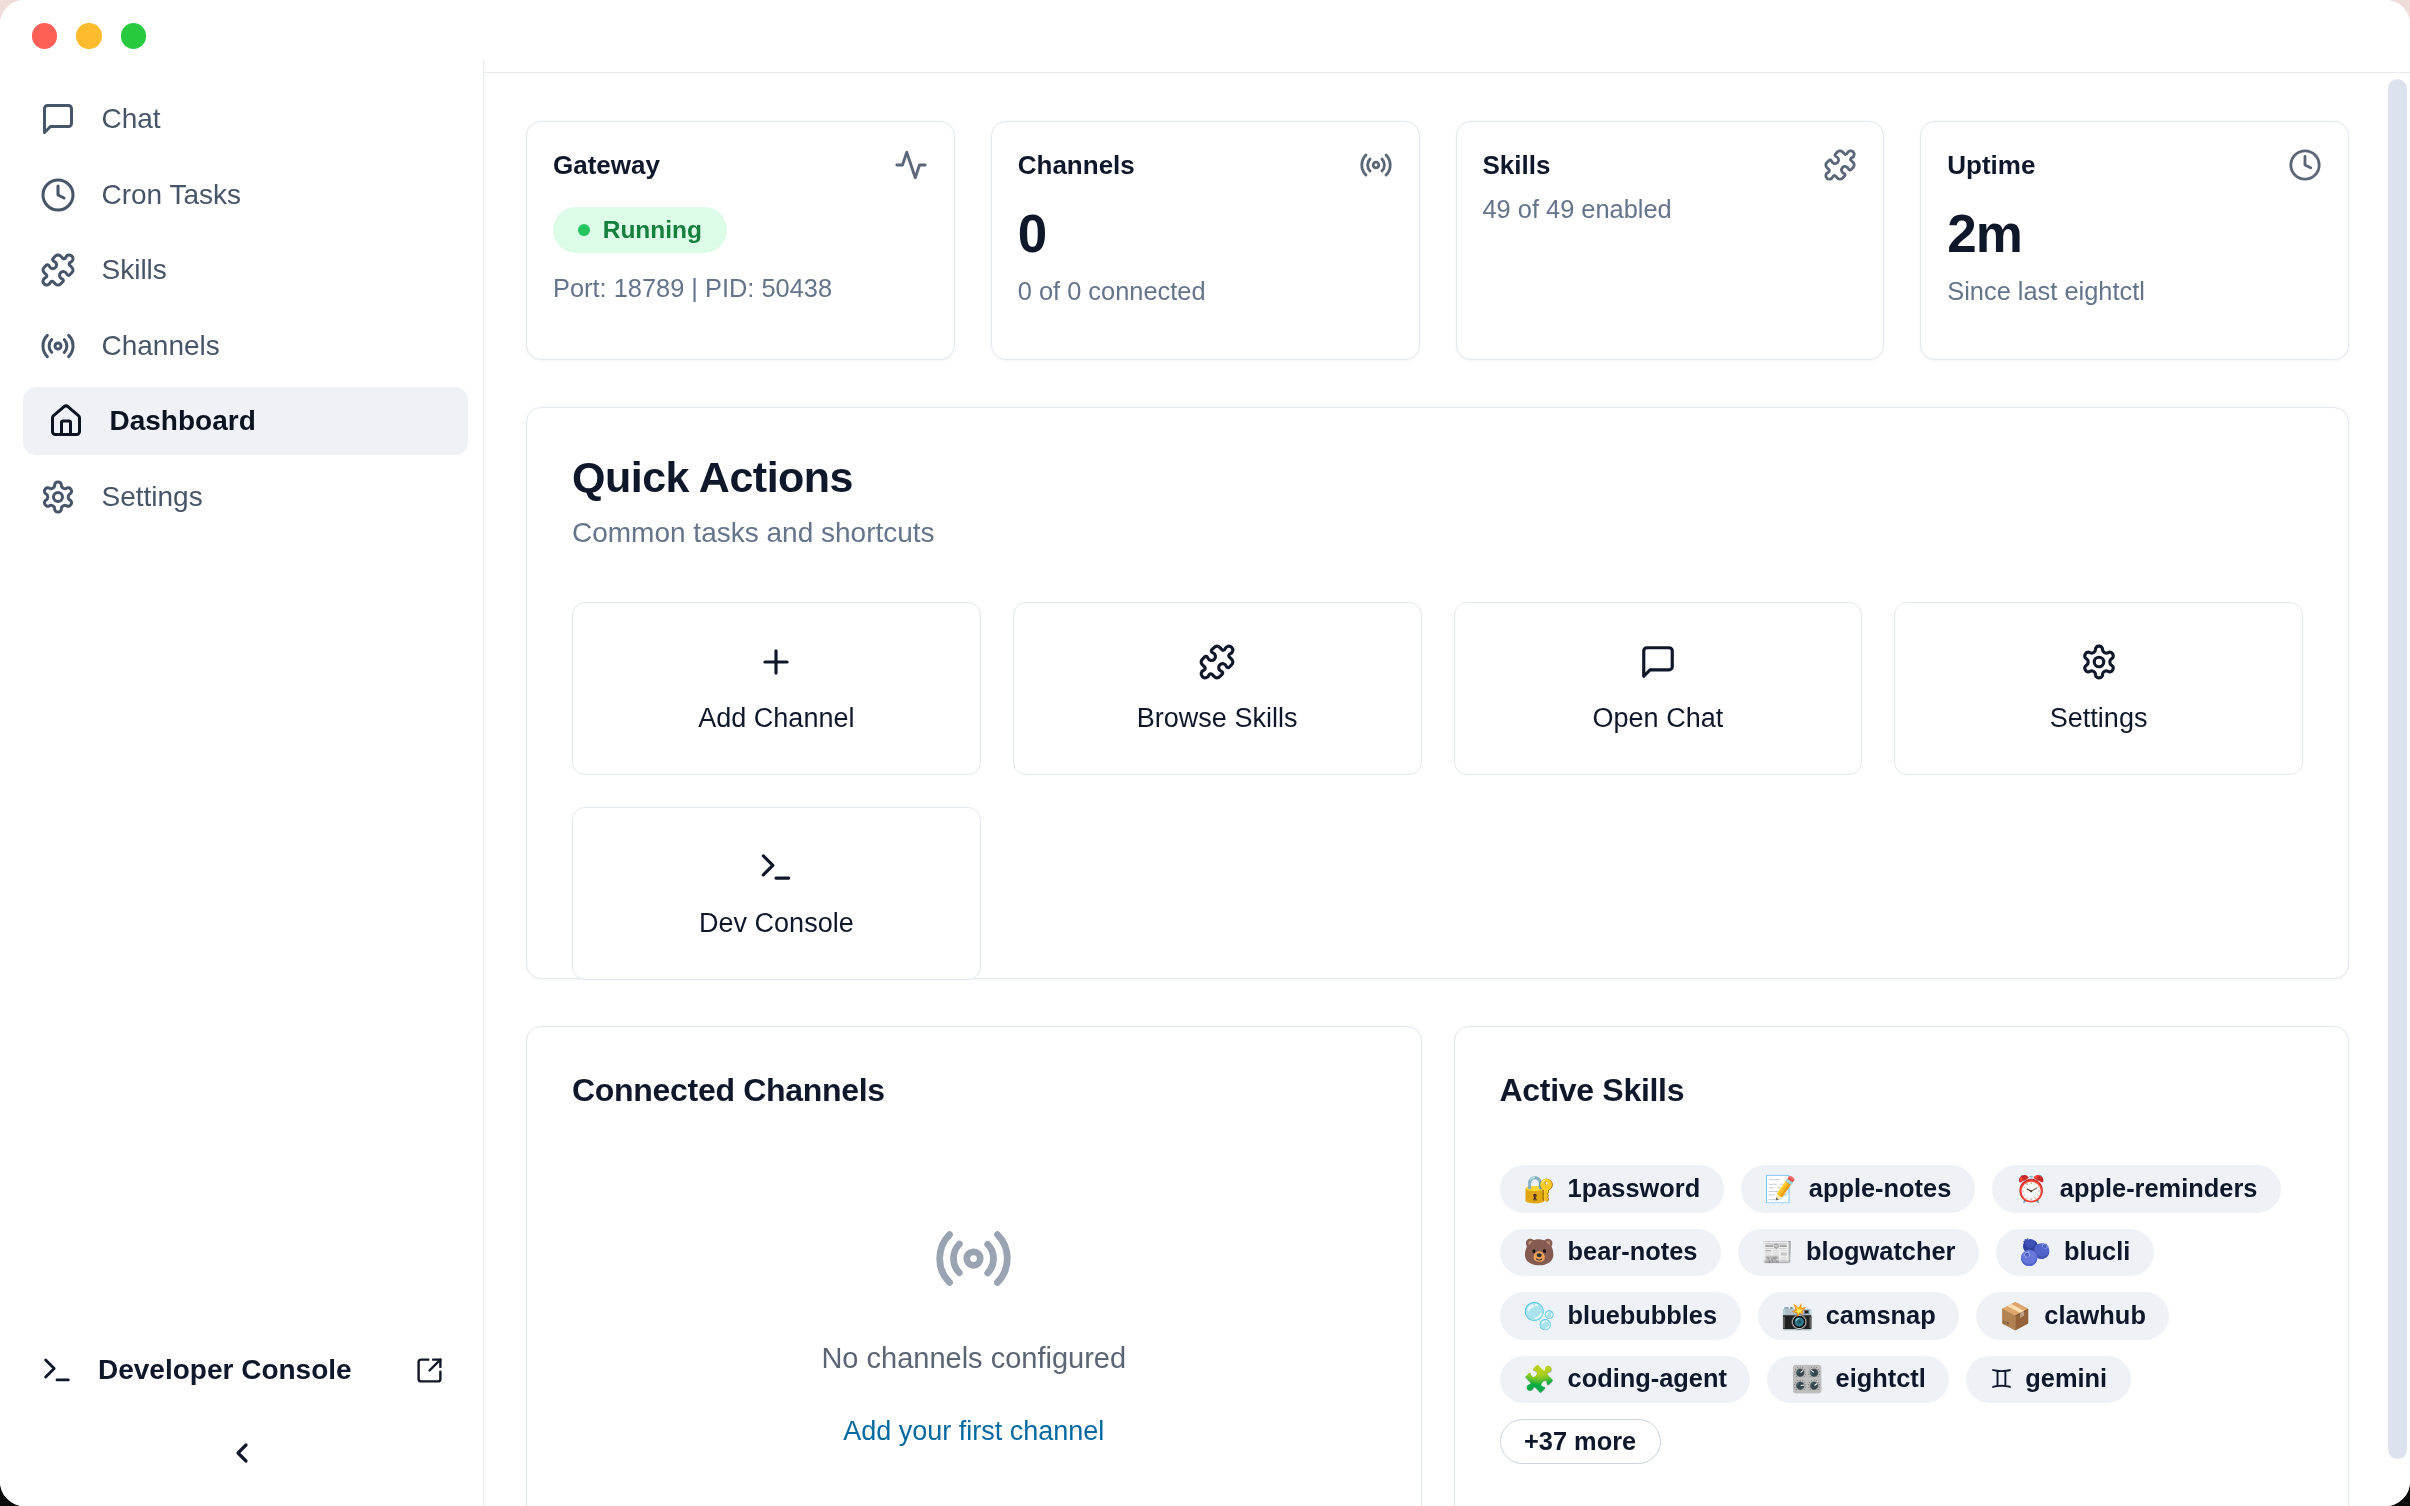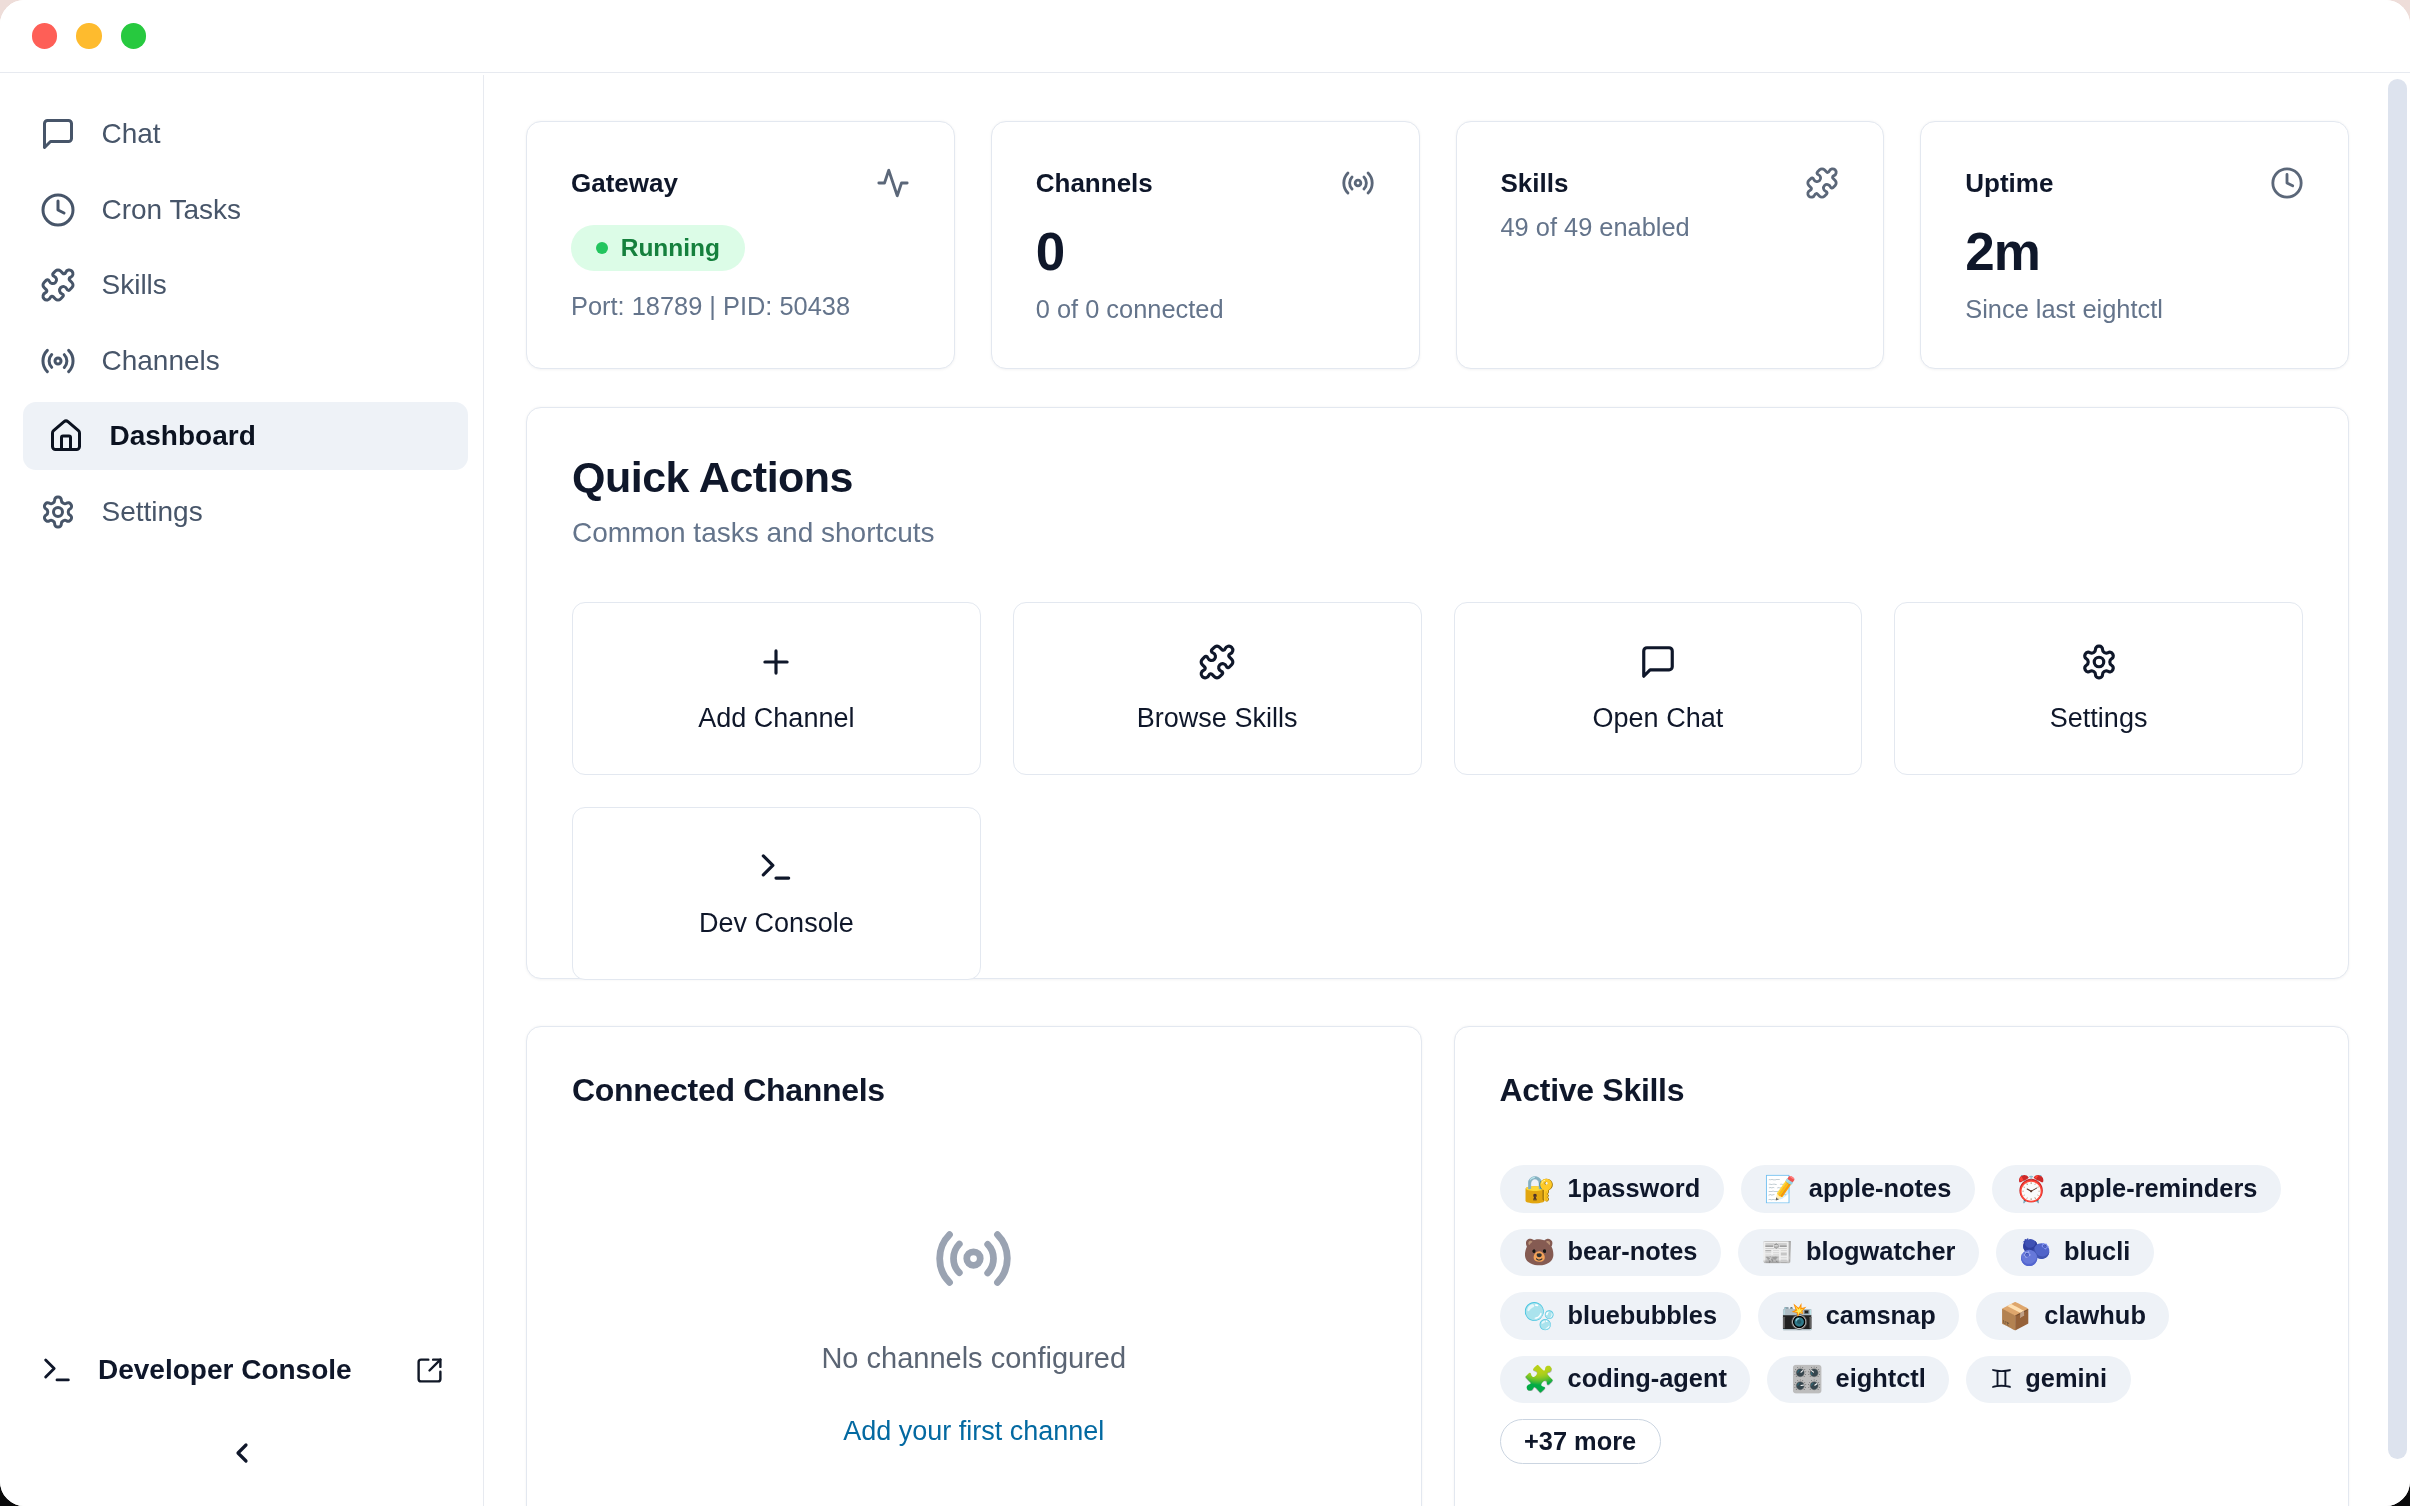--- a/index.html
+++ b/index.html
@@ -23,21 +23,21 @@
     display: flex; align-items: center;
     padding-left: 32px; gap: 19px;
     background: #fff;
   }
   .tl { width: 25.4px; height: 25.4px; border-radius: 50%; display: inline-block; }
   .tl.red { background: #fe5f57; }
   .tl.yellow { background: #febb2e; }
   .tl.green { background: #27c93f; }
   
   .sidebar {
-    position: absolute; top: 75px; left: 0; bottom: 0; width: 484px;
+    position: absolute; top: 60px; left: 0; bottom: 0; width: 484px;
     border-right: 1.9px solid #e7eaf0;
     background: #fff;
     display: flex; flex-direction: column;
     padding: 25.4px 15px 22.6px 15px;
   }
   .nav-item {
     height: 68px; margin-bottom: 7.5px;
     border-radius: 13px;
     display: flex; align-items: center; gap: 26px;
     padding: 0 24.5px;
@@ -74,21 +74,21 @@
     background: #fff;
     border: 1.9px solid #e3e8f0;
     border-radius: 15px;
     box-shadow: 0 0.9px 2.8px rgba(15,23,42,.05);
   }
   
   .stats-row {
     display: grid; grid-template-columns: repeat(4, 1fr); gap: 36px;
     height: 239px;
   }
-  .stat-card { padding: 44px; }
+  .stat-card { padding: 26px; }
   .stat-head { display: flex; align-items: center; justify-content: space-between; }
   .stat-title { font-size: 26px; font-weight: 600; color: #0f172a; }
   .stat-head .icon { width: 34px; height: 34px; color: #5b6779; }
   .stat-value { margin-top: 21px; font-size: 53px; font-weight: 700; letter-spacing: -0.9px; }
   .stat-detail { margin-top: 13px; font-size: 25.4px; color: #64748b; }
   .status-badge {
     margin-top: 24.5px;
     display: inline-flex; align-items: center; gap: 13px;
     background: #dcfce7; color: #15803d;
     font-size: 24.5px; font-weight: 600;

